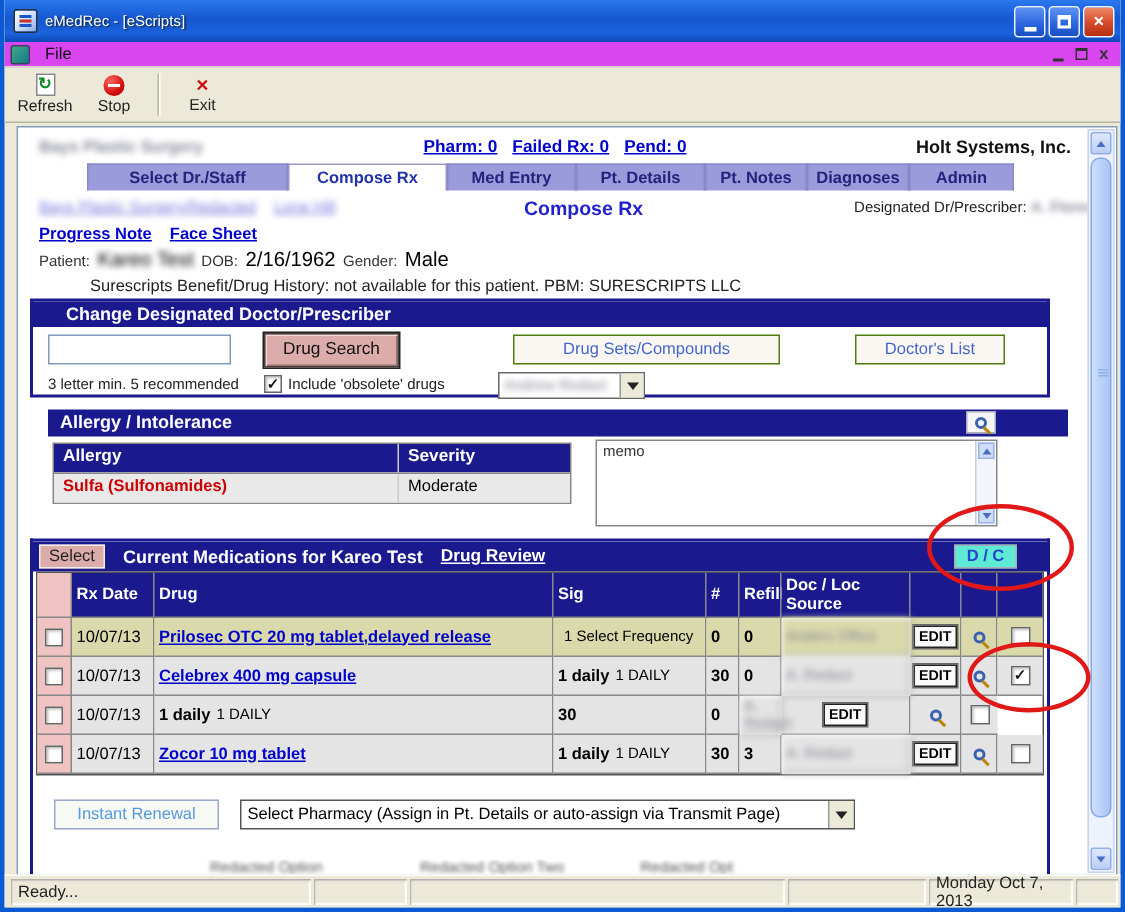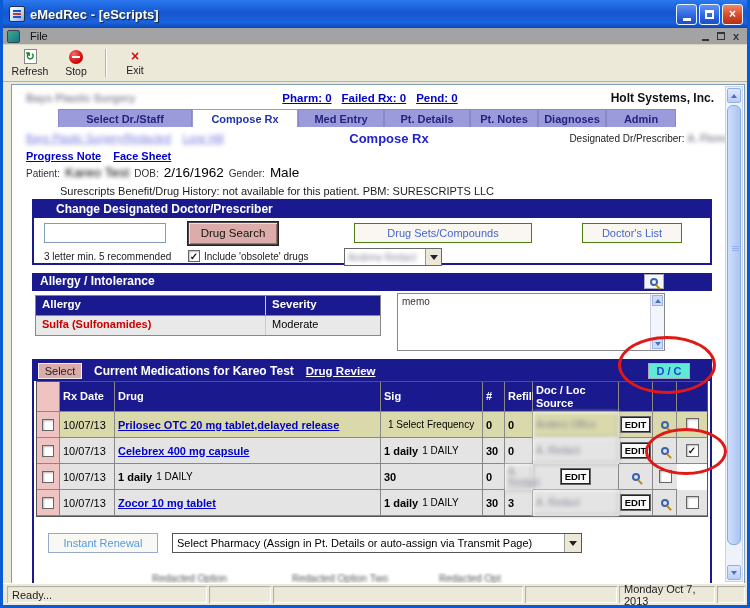--- a/index.html
+++ b/index.html
@@ -9,29 +9,29 @@
     border-left:3px solid #0c59d4; border-right:3px solid #0c59d4; border-bottom:3px solid #0c59d4;
     overflow:hidden;
   }
   
   .titlebar {
     height:28px; display:flex; align-items:center; padding:0 4px;
     background:linear-gradient(180deg,#2a78ef 0%,#1557cf 45%,#1b62dd 80%,#0d47b4 100%);
   }
   .app-icon { width:16px; height:16px; margin:0 5px 0 2px; background:linear-gradient(135deg,#fff 0%,#cfe0ff 50%,#89a8e0 100%); border:1px solid #234; border-radius:2px; position:relative; }
   .app-icon::after { content:""; position:absolute; left:3px; top:3px; width:8px; height:2px; background:#1b55cc; box-shadow:0 3px 0 #cc3322, 0 6px 0 #1b55cc; }
-  .title-text { color:#fff; font-weight:bold; font-size:13px; text-shadow:1px 1px 1px #123; flex:1; }
+  .title-text { color:#fff; font-weight:normal; font-size:10px; text-shadow:1px 1px 1px #123; flex:1; }
   .winbtn { width:21px; height:21px; margin-left:2px; border-radius:3px; border:1px solid #eaf2ff;
     background:linear-gradient(180deg,#5f93f4,#2a64dd 60%,#1b4fc4); display:flex; align-items:center; justify-content:center;
     color:#fff; font-weight:bold; font-size:12px; line-height:1; }
   .winbtn.close { background:linear-gradient(180deg,#ee8a66,#d6492a 55%,#b53012); }
   .glyph-min { width:8px; height:3px; background:#fff; margin-top:10px; }
   .glyph-max { width:9px; height:9px; border:2px solid #fff; border-top-width:3px; }
   
-  .menubar { height:17px; display:flex; align-items:center; padding:0 4px; background:#a3a3a3; border-bottom:1px solid #d8d4c4; }
+  .menubar { height:17px; display:flex; align-items:center; padding:0 4px; background:#d946ef; border-bottom:1px solid #d8d4c4; }
   .menu-appicon { width:13px; height:13px; margin-right:4px; background:linear-gradient(135deg,#4a8,#178); border:1px solid #345; border-radius:2px; }
   .menu-item { font-size:11px; color:#111; padding:1px 6px; }
   .mdi-controls { margin-left:auto; display:flex; gap:8px; align-items:center; padding-right:4px; color:#333; }
   .mdi-min { width:7px; height:2px; background:#333; margin-top:7px; }
   .mdi-restore { width:8px; height:8px; border:1px solid #333; border-top-width:2px; position:relative; }
   .mdi-x { font-size:11px; font-weight:bold; line-height:1; }
   
   .toolbar { height:37px; display:flex; align-items:stretch; background:#ece9d8; border-bottom:1px solid #b8b4a4; padding-left:4px; }
   .toolbtn { width:46px; display:flex; flex-direction:column; align-items:center; justify-content:center; font-size:10.5px; color:#222; gap:1px; }
   .tool-sep { width:1px; background:#b8b4a4; margin:4px 6px; box-shadow:1px 0 0 #fff; }
@@ -58,21 +58,21 @@
   .subheader { display:flex; align-items:center; margin:2px 14px 0 14px; height:18px; }
   .sub-left { flex:1.2; font-size:10.5px; display:flex; gap:12px; }
   .sub-center { flex:0.9; text-align:center; font-size:13px; font-weight:bold; color:#2222cc; }
   .sub-right { flex:1.1; text-align:right; font-size:10px; color:#222; }
   .links-row { margin:3px 14px 0 14px; font-size:11px; display:flex; gap:12px; }
   .patient-row { margin:3px 14px 0 14px; font-size:10px; color:#333; display:flex; align-items:baseline; gap:5px; }
   .patient-row .big { font-size:13.5px; font-weight:normal; color:#000; }
   .surescripts { margin:5px 14px 0 48px; font-size:11px; color:#222; }
   
   .navy { background:#1a1a8e; color:#fff; font-weight:bold; }
-  .box { position:absolute; left:20px; width:680px; border:2px solid #1a1a8e; background:#fff; }
+  .box { position:absolute; left:8px; width:680px; border:2px solid #1a1a8e; background:#fff; }
   .box-hdr { height:17px; font-size:12px; padding:1px 0 0 22px; }
   .presc-box { top:114px; height:66px; }
   .presc-row1 { position:absolute; top:22px; left:10px; right:6px; height:22px; }
   .search-input { position:absolute; left:0; top:0; width:122px; height:20px; border:1px solid #7f9db9; background:#fff; font-size:11px; padding:0 3px; }
   .btn-drug-search { position:absolute; left:144px; top:-1px; width:90px; height:23px; background:#dcacaa; border:1px solid #444;
     box-shadow:inset 1px 1px 0 #f6dcda, inset -1px -1px 0 #9a7270, 0 0 0 1px #222; font-size:11.5px; color:#111; text-align:center; line-height:21px; }
   .btn-pale { background:#faf6f2; border:1px solid #4d7c0f; color:#4466cc; font-size:11px; text-align:center; }
   .btn-drug-sets { position:absolute; left:310px; top:0; width:178px; height:20px; line-height:18px; }
   .btn-doctors-list { position:absolute; left:538px; top:0; width:100px; height:20px; line-height:18px; }
   .presc-row2 { position:absolute; top:47px; left:10px; right:6px; height:18px; font-size:10px; color:#222; }

